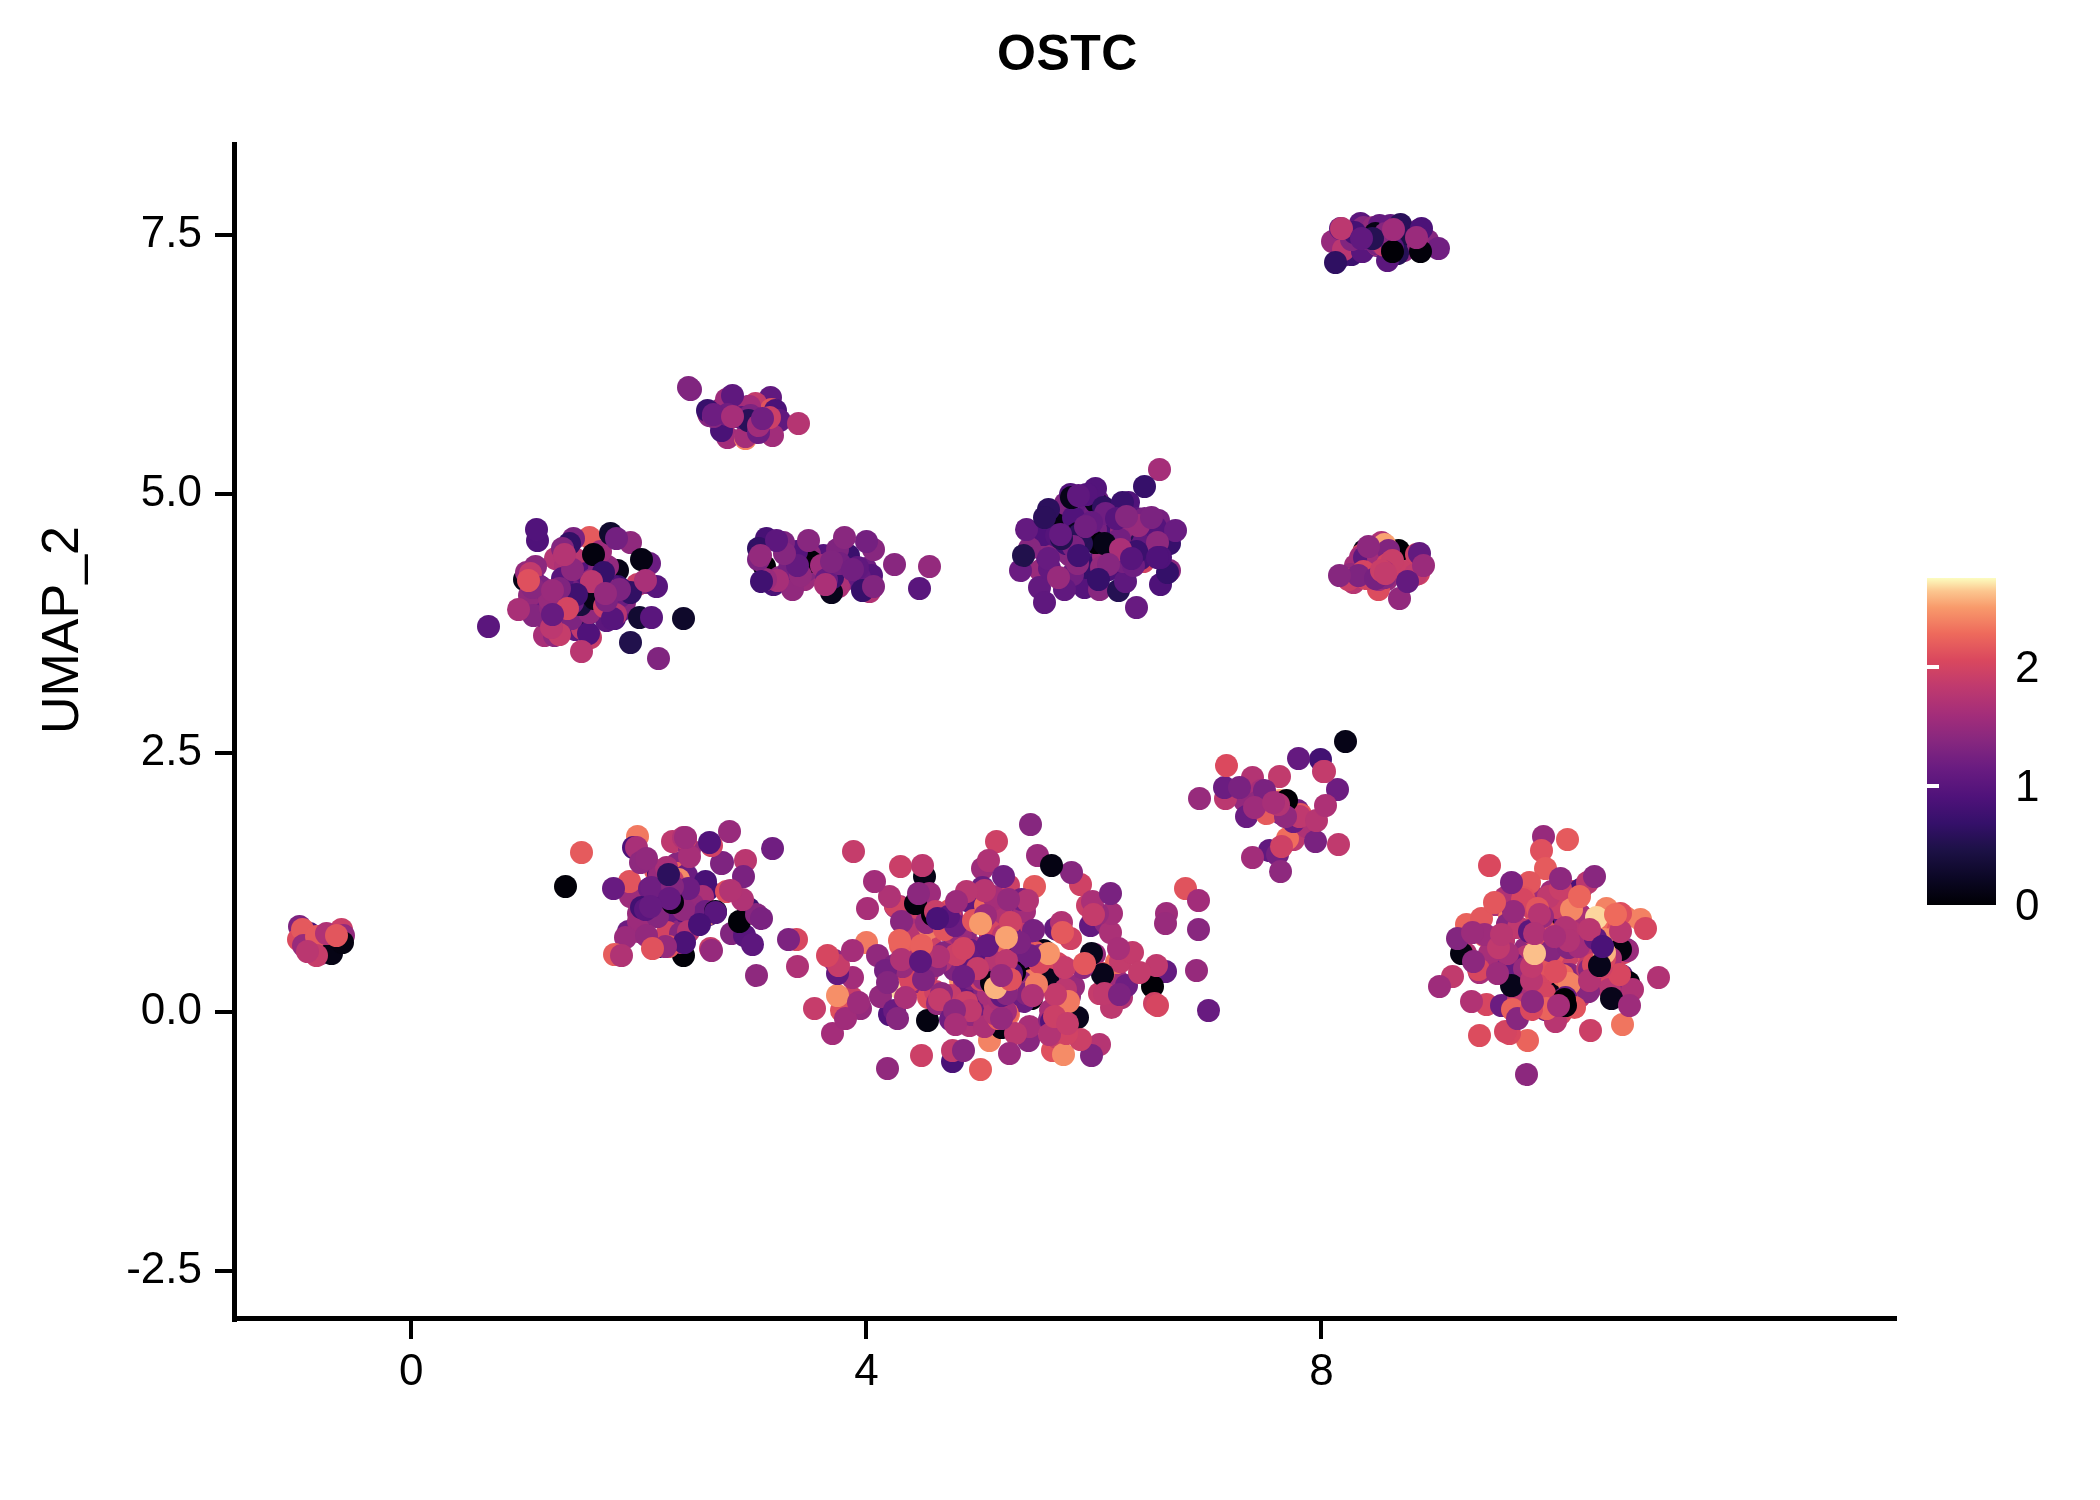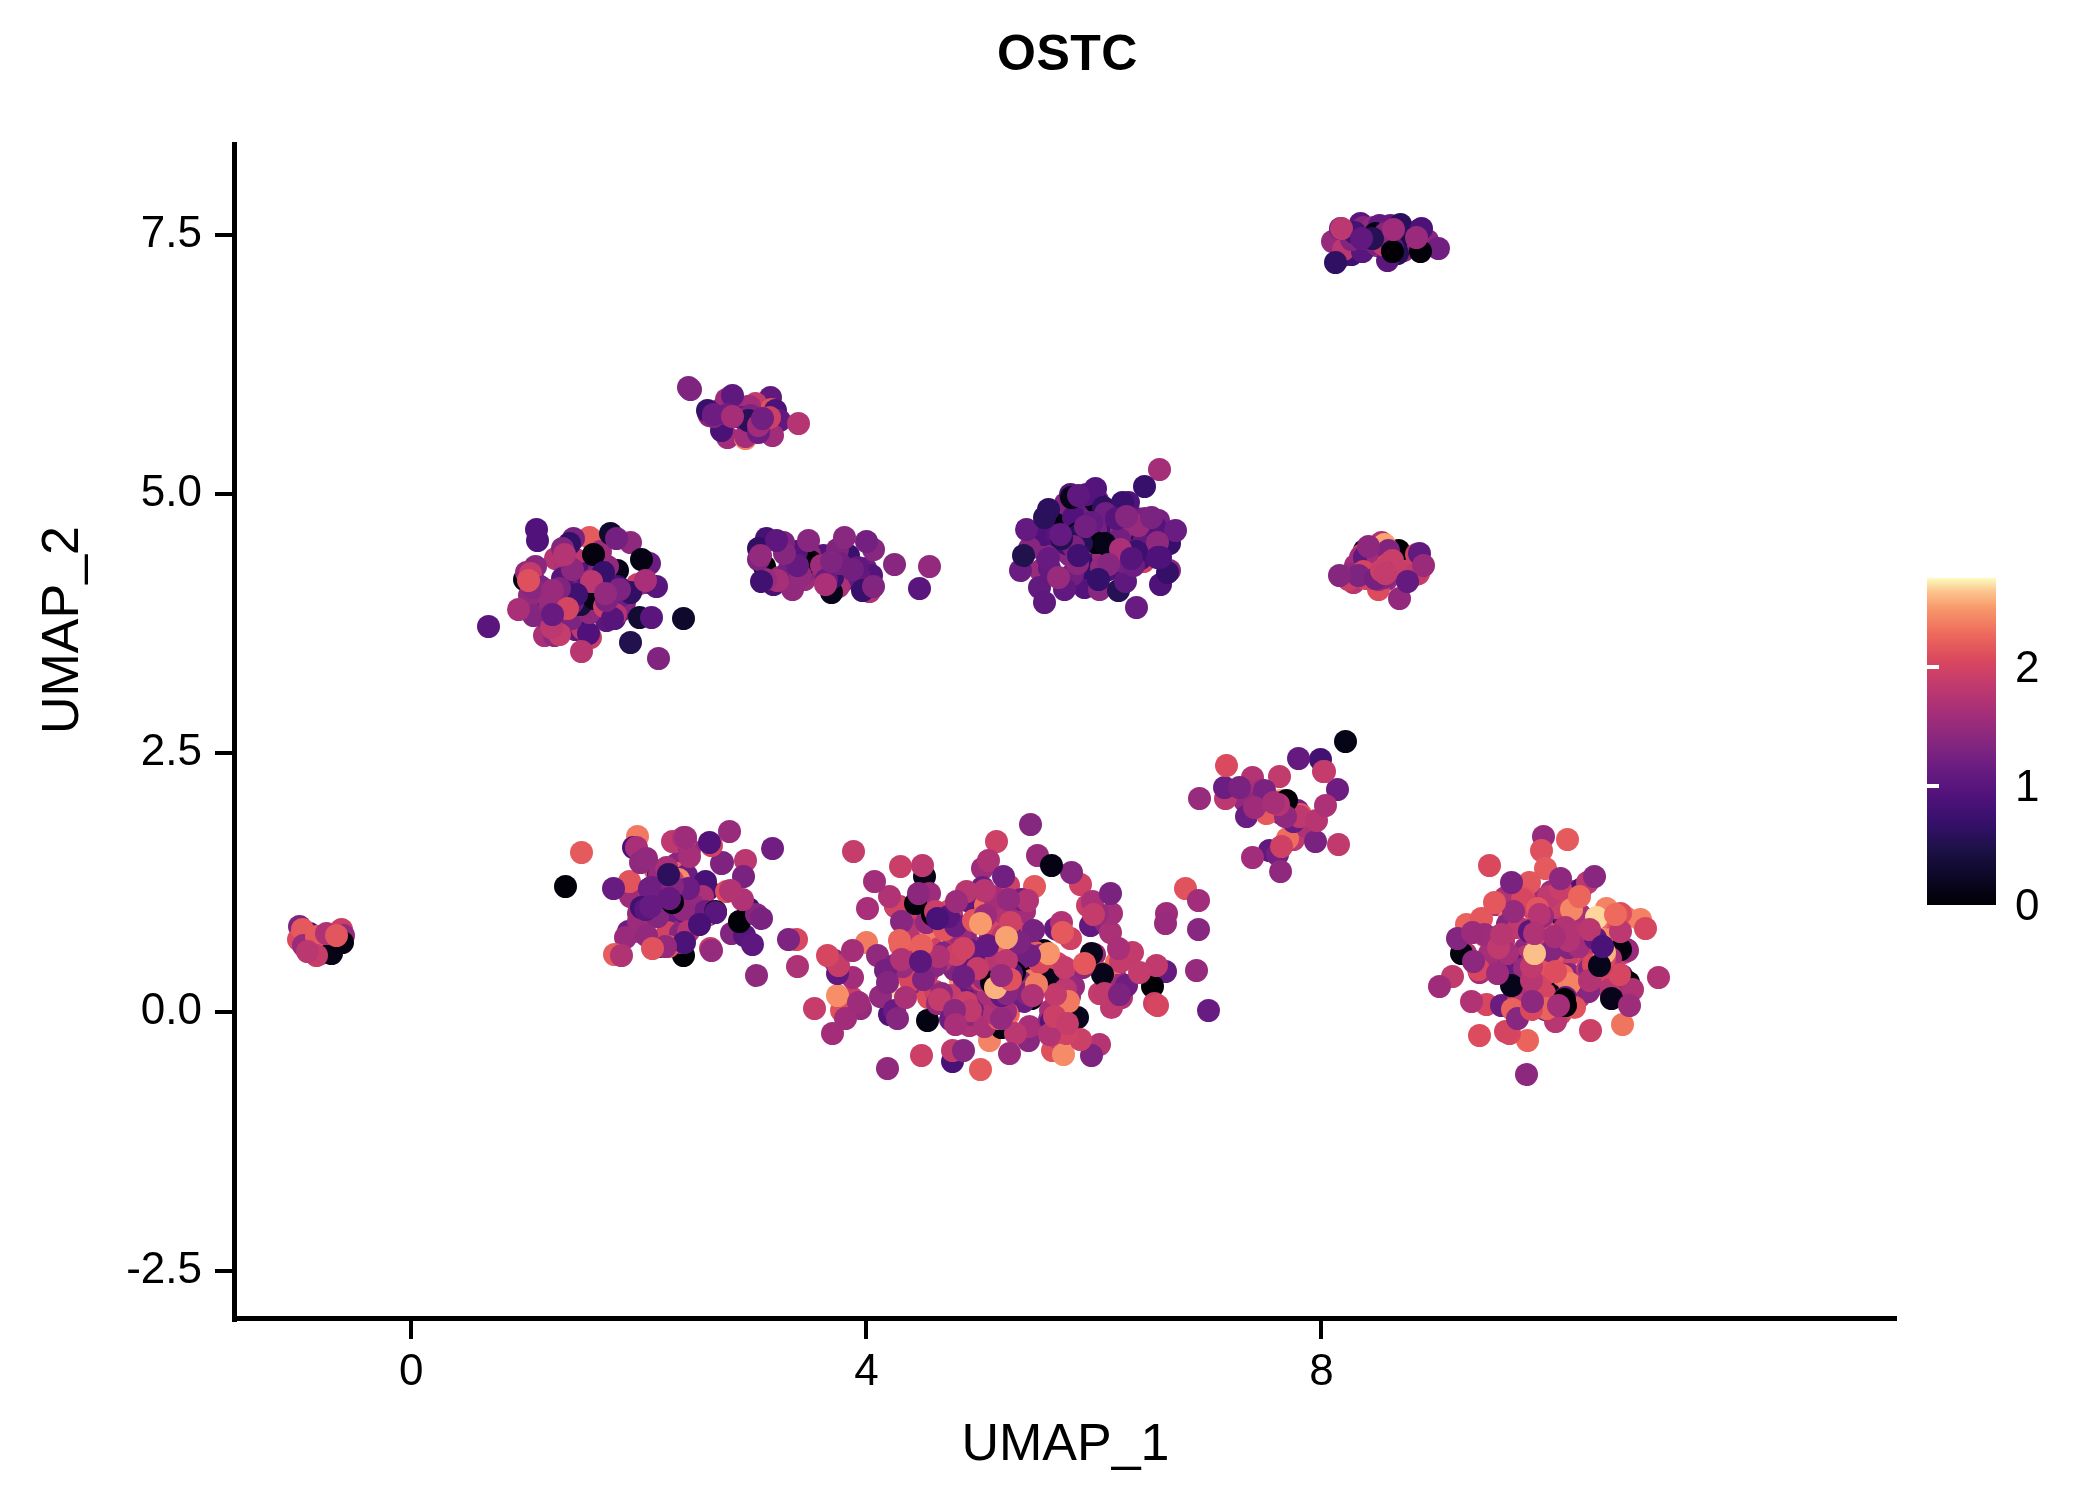--- a/index.html
+++ b/index.html
@@ -1243,21 +1243,20 @@
   <div id="xticks">
       <div class="xtick" style="left: 409.339px;"></div>
       <div class="xlab" style="left: 351.339px;">0</div>
       <div class="xtick" style="left: 864.408px;"></div>
       <div class="xlab" style="left: 806.408px;">4</div>
       <div class="xtick" style="left: 1319.48px;"></div>
       <div class="xlab" style="left: 1261.48px;">8</div>
     </div>
 
   <div id="ytitle">UMAP_2</div>
-  <div id="xtitle">UMAP_1</div>
 
   <div id="legend">
     <div id="cbar"></div>
     <div id="cbticks">
         <div class="cblab" style="top: 305px;">0</div>
         <div class="cbtickmark l" style="top: 206.091px;"></div>
         <div class="cbtickmark r" style="top: 206.091px;"></div>
         <div class="cblab" style="top: 186.091px;">1</div>
         <div class="cbtickmark l" style="top: 87.1818px;"></div>
         <div class="cbtickmark r" style="top: 87.1818px;"></div>

